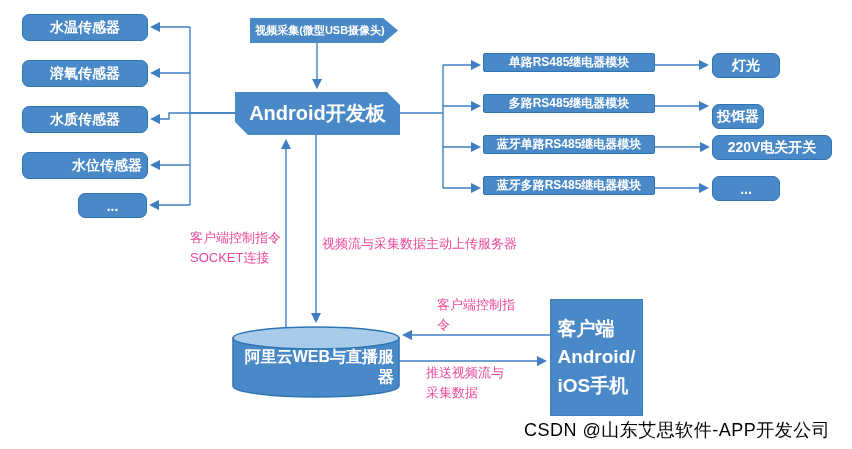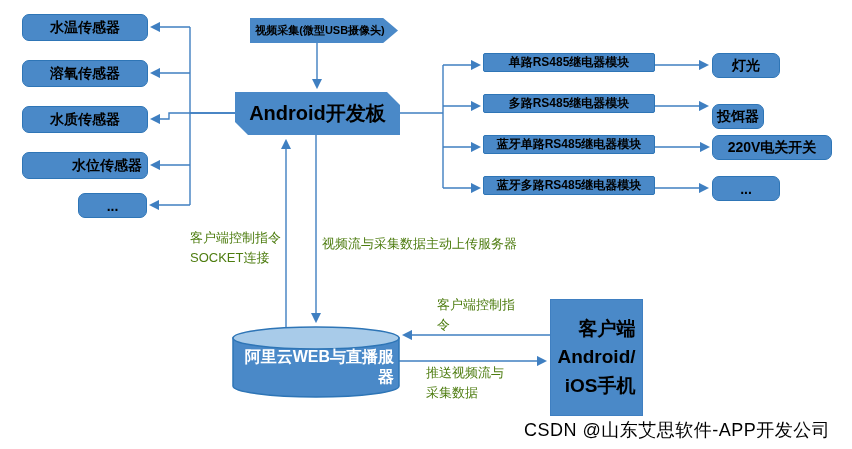--- a/index.html
+++ b/index.html
@@ -4,22 +4,22 @@
 <style>
   html,body { margin:0; padding:0; background:#ffffff; }
   #stage {
     position:relative; width:852px; height:449px; background:#ffffff;
     font-family:"Liberation Sans","DejaVu Sans",sans-serif; overflow:hidden;
   }
   #wires { position:absolute; left:0; top:0; width:852px; height:449px; }
 
   .box {
     position:absolute; background:#4a89c8; border:1.5px solid #2e75b6;
-    color:#000000; display:flex; align-items:center; justify-content:center;
-    font-weight:bold; box-sizing:border-box; text-align:right;
+    color:#ffffff; display:flex; align-items:center; justify-content:center;
+    font-weight:bold; box-sizing:border-box; text-align:left;
   }
   .sensor { left:22px; width:126px; height:27px; border-radius:7px; font-size:14px; }
   #sensor-1 { top:14px; } #sensor-2 { top:60px; } #sensor-3 { top:106px; } #sensor-4 { top:152px;padding-left:44px; }
   .dots-left { left:78px; top:193px; width:69px; height:25px; border-radius:7px; font-size:14px; }
 
   .banner {
     left:250px; top:18px; width:148px; height:25px; font-size:11px; border:none;
     background:#4a89c8; clip-path:polygon(0 0, 90% 0, 100% 50%, 90% 100%, 0 100%);
     padding-right:8px;
   }
@@ -38,21 +38,21 @@
   .server-label {
     position:absolute; left:238px; top:347px; width:156px; text-align:right;
     color:#ffffff; font-weight:bold; font-size:16px; line-height:1.25;
   }
   .client {
     left:550px; top:299px; width:93px; height:117px; font-size:19px;
     white-space:pre-line; line-height:1.5; border:1px solid #3f7fc1;
   }
 
   .note {
-    position:absolute; color:#4d7c0f; font-size:13px;
+    position:absolute; color:#ec4899; font-size:13px;
     white-space:pre-line; line-height:1.5;
   }
   #note-socket { left:190px; top:228px; }
   #note-upload { left:322px; top:234px; }
   #note-client-cmd { left:437px; top:295px; }
   #note-push { left:426px; top:363px; }
 
   .watermark {
     position:absolute; left:524px; top:418px; font-size:18px;
     color:#000000; letter-spacing:0.5px; white-space:nowrap;

